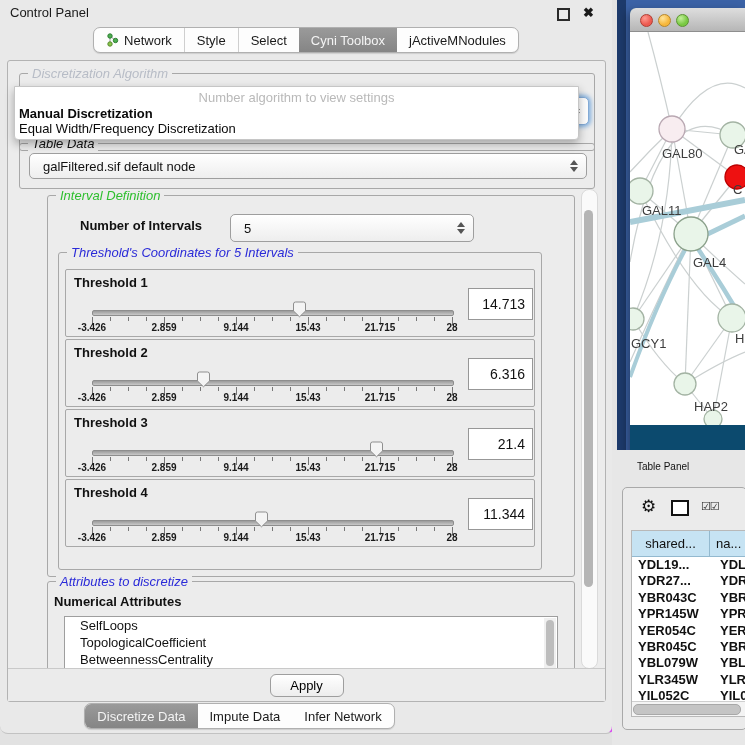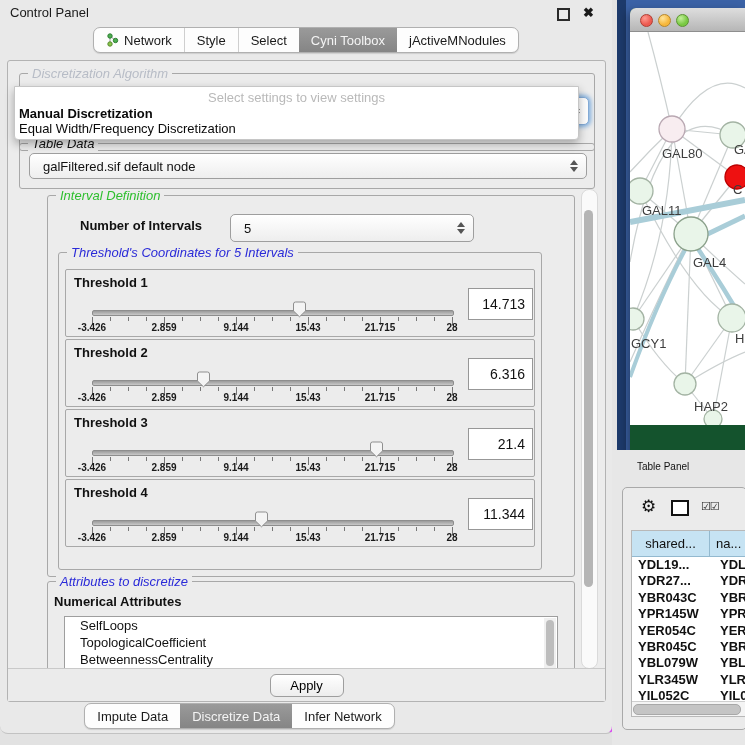--- a/index.html
+++ b/index.html
@@ -85,21 +85,21 @@
   .apply-btn{width:74px;height:23px;background:linear-gradient(#ffffff,#ededed);border:1px solid #9e9e9e;
              border-radius:6px;font-size:13px;font-family:"Liberation Sans",sans-serif;}
 
   .bottom-tab-row{position:absolute;left:0;top:703px;right:133px;height:28px;display:flex;justify-content:center;}
 
   
   .right-bg{position:absolute;left:612px;top:0;width:133px;height:453px;background:#e3e3e3;}
   .right-blue{position:absolute;left:5px;top:0;right:0;bottom:0;background:#3b62a6;}
   .right-dark{position:absolute;left:5px;top:0;width:9px;bottom:0;background:#1d3a6b;}
 
-  .net-window{position:absolute;left:18px;top:8px;width:115px;height:471px;background:#14532d;
+  .net-window{position:absolute;left:18px;top:8px;width:115px;height:471px;background:#0c4a6e;
               border-radius:6px 0 0 0;box-shadow:-3px 3px 8px rgba(0,0,0,.35);}
   .net-titlebar{position:absolute;left:0;top:0;right:0;height:23px;border-radius:6px 0 0 0;
                 background:linear-gradient(#dedede,#b6b6b6);border-bottom:1px solid #8e8e8e;}
   .light{position:absolute;top:6px;width:11px;height:11px;border-radius:50%;}
   .light.red{left:10px;background:radial-gradient(circle at 35% 30%,#ff9a90,#ec5a50 60%);border:1px solid #b03d32;}
   .light.yellow{left:28px;background:radial-gradient(circle at 35% 30%,#ffe49a,#f6b73c 60%);border:1px solid #b8872a;}
   .light.green{left:46px;background:radial-gradient(circle at 35% 30%,#c2ef9a,#79c943 60%);border:1px solid #5a9430;}
   .net-canvas{position:absolute;left:0;top:24px;width:115px;height:393px;overflow:hidden;background:#fff;}
 
   .table-section{position:absolute;left:612px;top:450px;width:133px;height:295px;background:#e7e7e7;}
@@ -370,35 +370,35 @@
         <div class="v-thumb"></div>
       </div>
 
       <div class="apply-row">
         <button class="apply-btn">Apply</button>
       </div>
     </div>
 
     <div class="bottom-tab-row">
       <div class="tab-group" id="bottomTabs">
+          <div class="tab-item selected">
+            <span>Discretize Data</span>
+          </div>
           <div class="tab-item">
             <span>Impute Data</span>
-          </div>
-          <div class="tab-item selected">
-            <span>Discretize Data</span>
           </div>
           <div class="tab-item">
             <span>Infer Network</span>
           </div>
         </div>
     </div>
   </div>
 
   <div class="algo-popup">
-    <div class="popup-hint">Select settings to view settings</div>
+    <div class="popup-hint">Number algorithm to view settings</div>
     <div id="popupOptions">
         <div class="popup-option bold" style="top: 19px;">Manual Discretization</div>
         <div class="popup-option" style="top: 34px;">Equal Width/Frequency Discretization</div>
       </div>
   </div>
 
   <div class="right-bg">
     <div class="right-blue"></div>
     <div class="right-dark"></div>
     <div class="net-window">

